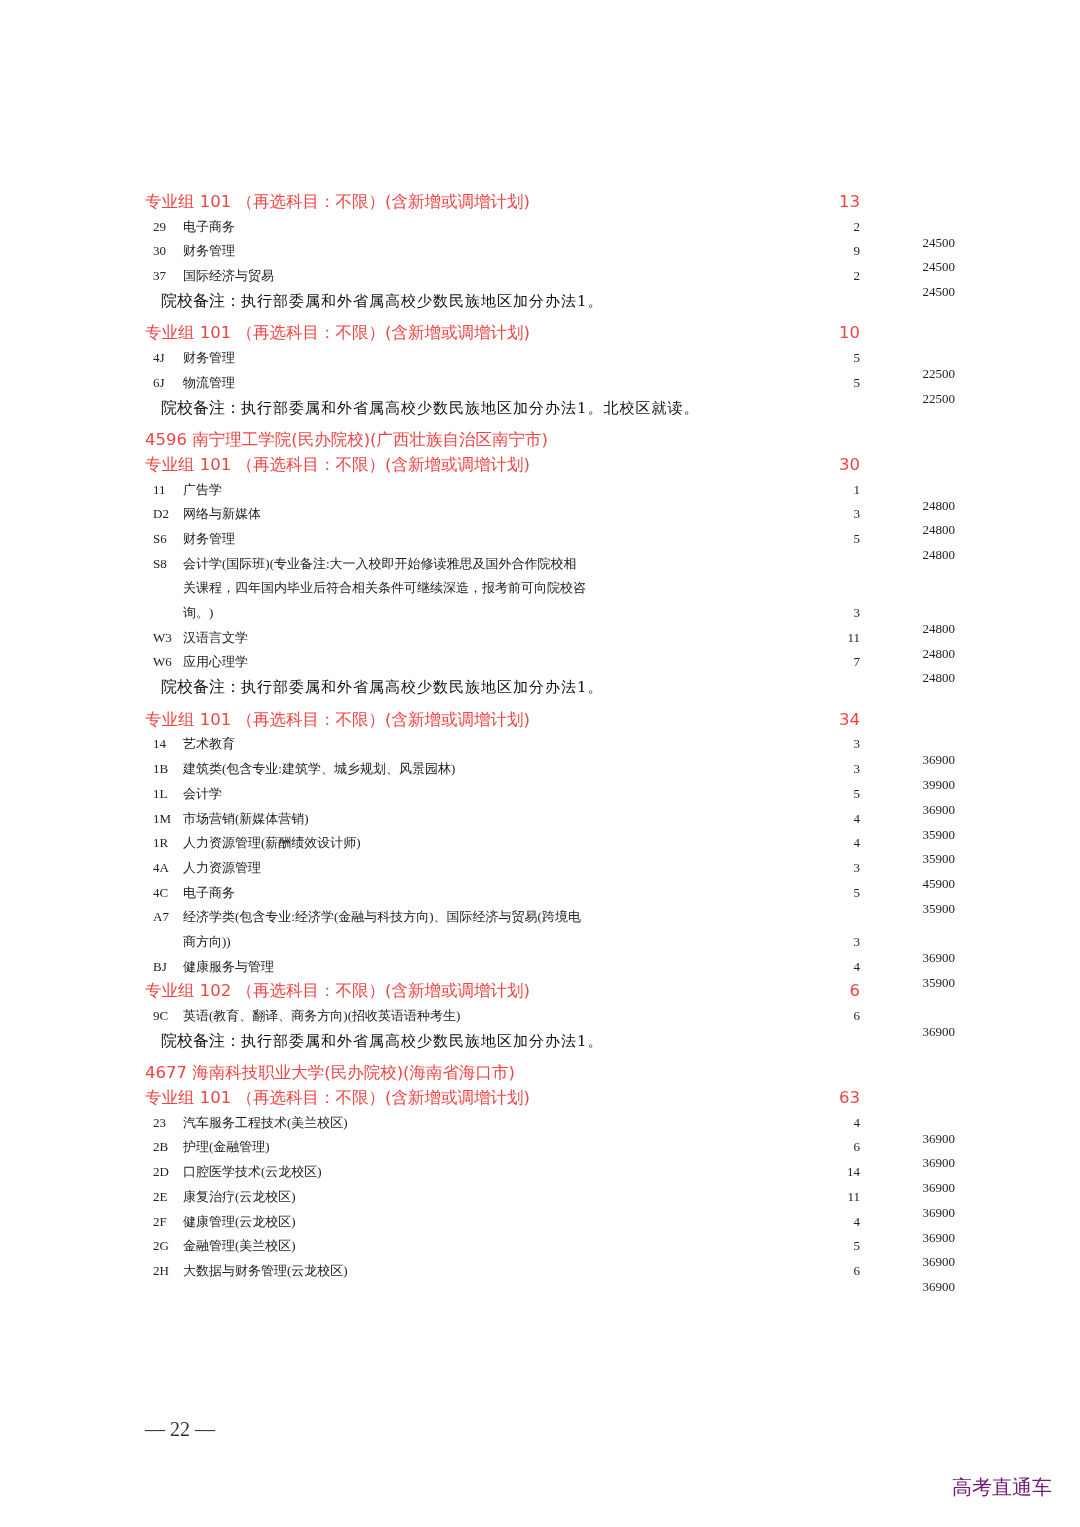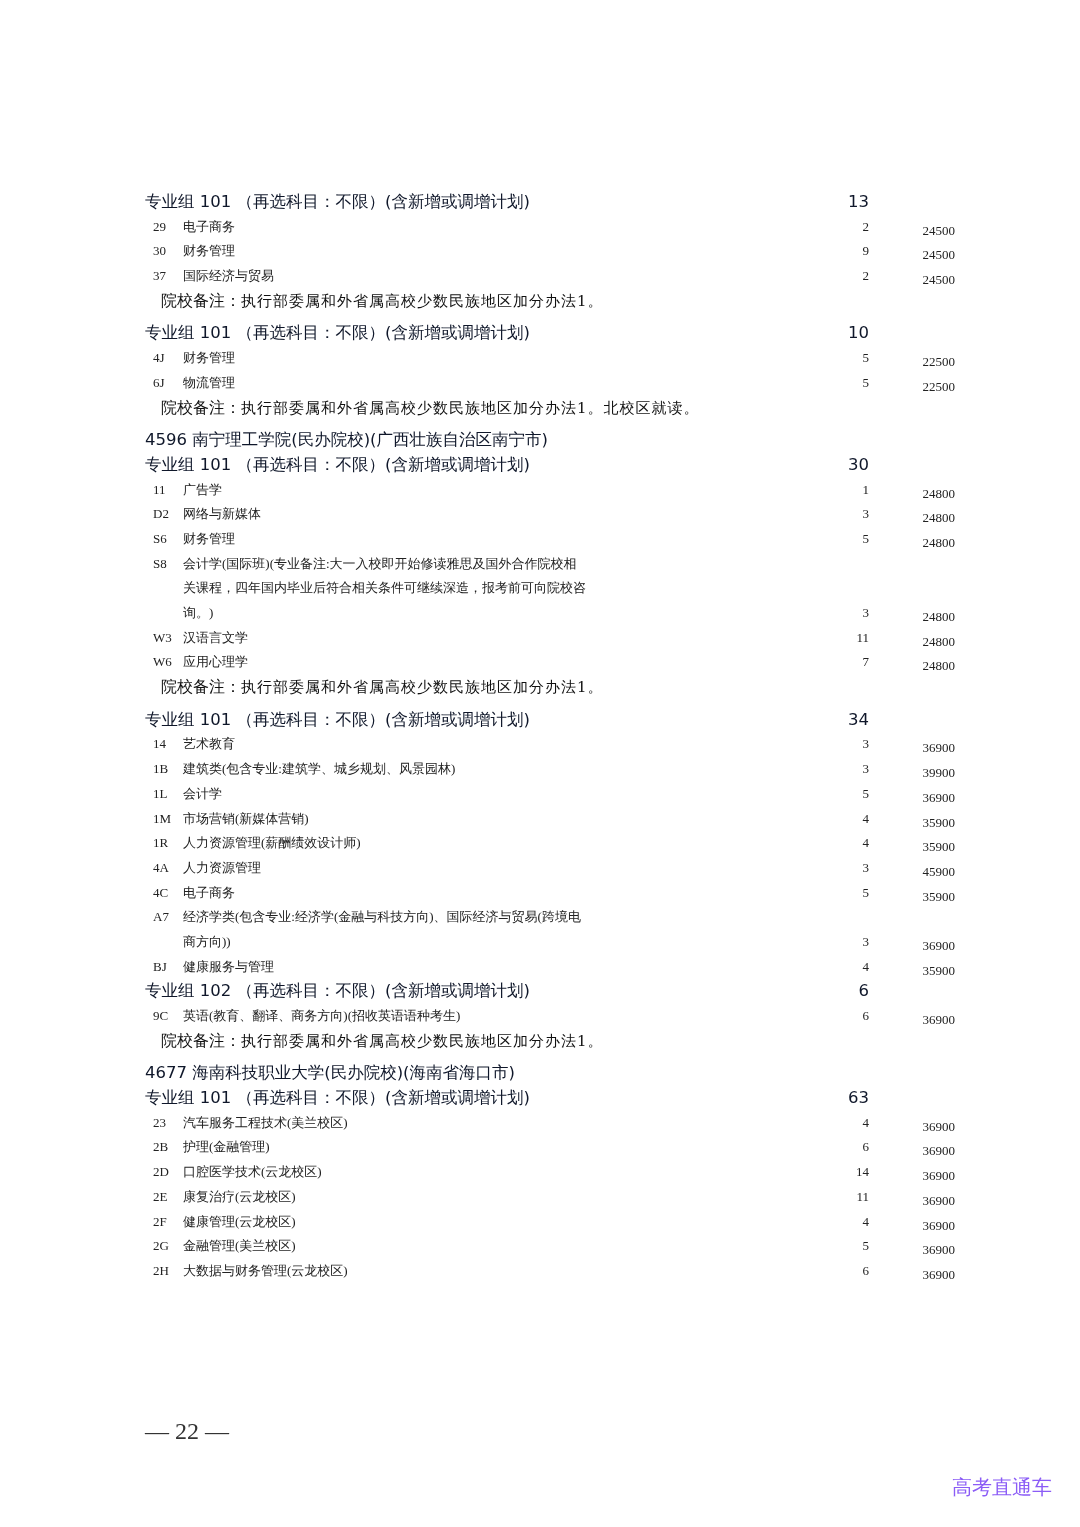--- a/index.html
+++ b/index.html
@@ -23,45 +23,45 @@
     .line {
       position: relative;
       height: 24.7px;
       line-height: 24.7px;
       font-size: 18px;
       white-space: nowrap;
     }
     .bold {
       font-family: "DejaVu Sans", "Liberation Sans", sans-serif;
       font-size: 16.5px;
-      color: #0f172a;
+      color: #ef4444;
     }
     .serif {
       font-family: "Liberation Serif", "DejaVu Serif", serif;
       font-size: 13px;
       color: #222;
     }
     .code {
       display: inline-block;
       width: 30px;
       padding-left: 8px;
     }
     .mname {
       display: inline-block;
     }
     .count {
       position: absolute;
-      right: 96px;
+      right: 105px;
       top: 0;
       text-align: right;
     }
     .fee {
       position: absolute;
       right: 10px;
-      top: 4px;
+      top: 16px;
       text-align: right;
     }
     .wrap-line .mname {
       padding-left: 38px;
     }
     .note {
       font-family: "DejaVu Sans", sans-serif;
       font-size: 16px;
       color: #111;
       padding-left: 16px;
@@ -72,30 +72,30 @@
       letter-spacing: 1px;
     }
     .school-gap {
       height: 8px;
     }
     .footer-page {
       position: absolute;
       left: 145px;
       top: 1418px;
       font-family: "Liberation Serif", serif;
-      font-size: 24px;
+      font-size: 20px;
       color: #333;
     }
     .watermark {
       position: absolute;
       right: 28px;
       top: 1474px;
       font-family: "DejaVu Sans", sans-serif;
       font-size: 20px;
-      color: #8b5cf6;
+      color: #701a75;
     }
   </style>
 </head>
 <body>
 
 <div class="page" id="page">
     <div class="school-block">
       <div class="line bold"><span>专业组 101 （再选科目：不限）(含新增或调增计划)</span><span class="count">13</span></div>
       <div class="line serif"><span class="code">29</span><span class="mname">电子商务</span><span class="count">2</span><span class="fee">24500</span></div>
       <div class="line serif"><span class="code">30</span><span class="mname">财务管理</span><span class="count">9</span><span class="fee">24500</span></div>

